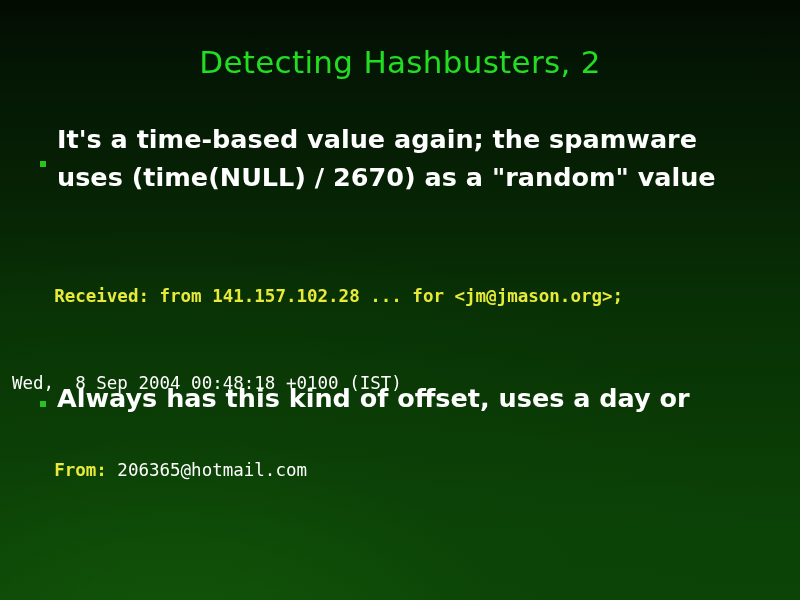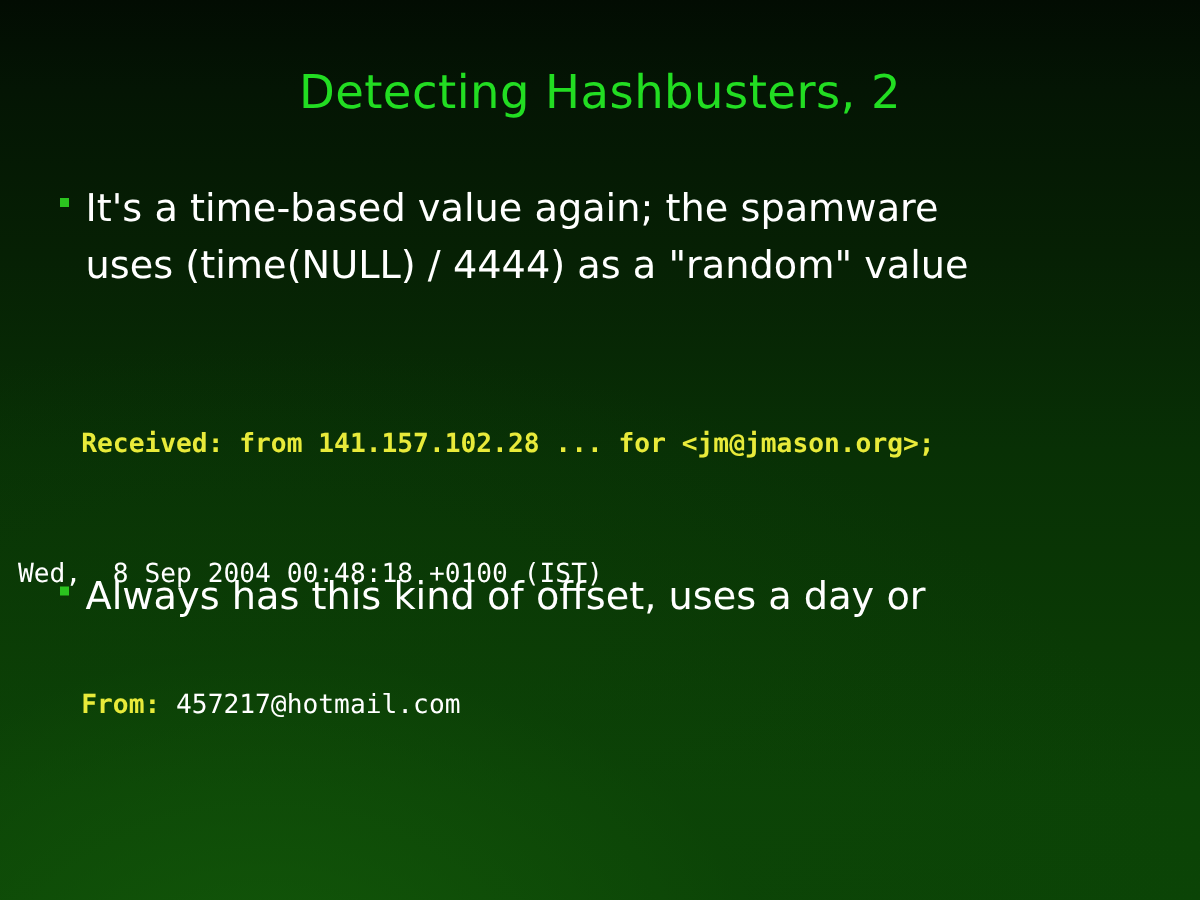--- a/index.html
+++ b/index.html
@@ -60,21 +60,22 @@
   .bullet-block {
     position: absolute;
     left: 40px;
     width: 730px;
   }
   #bullet-1 { top: 120px; }
   #bullet-2 { top: 379px; }
 
   .bullet-row {
     display: flex;
-    align-items: flex-start;
+    align-items: center;
+    font-weight: bold;
   }
   .bullet-marker {
     width: 14px;
     min-width: 14px;
     padding-top: 12px;
     line-height: 0;
   }
   .bullet-marker i {
     display: block;
     width: 6px;
@@ -112,29 +113,29 @@
 
     <div class="slide-title">Detecting Hashbusters, 2</div>
 
     <div class="bullet-block" id="bullet-1">
       <div class="bullet-row">
         <div class="bullet-marker">
             <i></i>
           </div>
         <div class="bullet-text">
           <div>It's a time-based value again; the spamware</div>
-          <div>uses (time(NULL) / 4444) as a "random" value</div>
+          <div>uses (time(NULL) / 2670) as a "random" value</div>
         </div>
       </div>
     </div>
 
     <div class="code-block">
       <div class="code-line c-yellow">    Received: from 141.157.102.28 ... for &lt;jm@jmason.org&gt;;</div>
       <div class="code-line c-white">Wed,  8 Sep 2004 00:48:18 +0100 (IST)</div>
-      <div class="code-line"><span class="c-yellow">    From: </span><span class="c-white">457217@hotmail.com</span></div>
+      <div class="code-line"><span class="c-yellow">    From: </span><span class="c-white">206365@hotmail.com</span></div>
       <div class="code-gap"></div>
       
     </div>
 
     <div class="bullet-block" id="bullet-2">
       <div class="bullet-row">
         <div class="bullet-marker">
             <i></i>
           </div>
         <div class="bullet-text">

